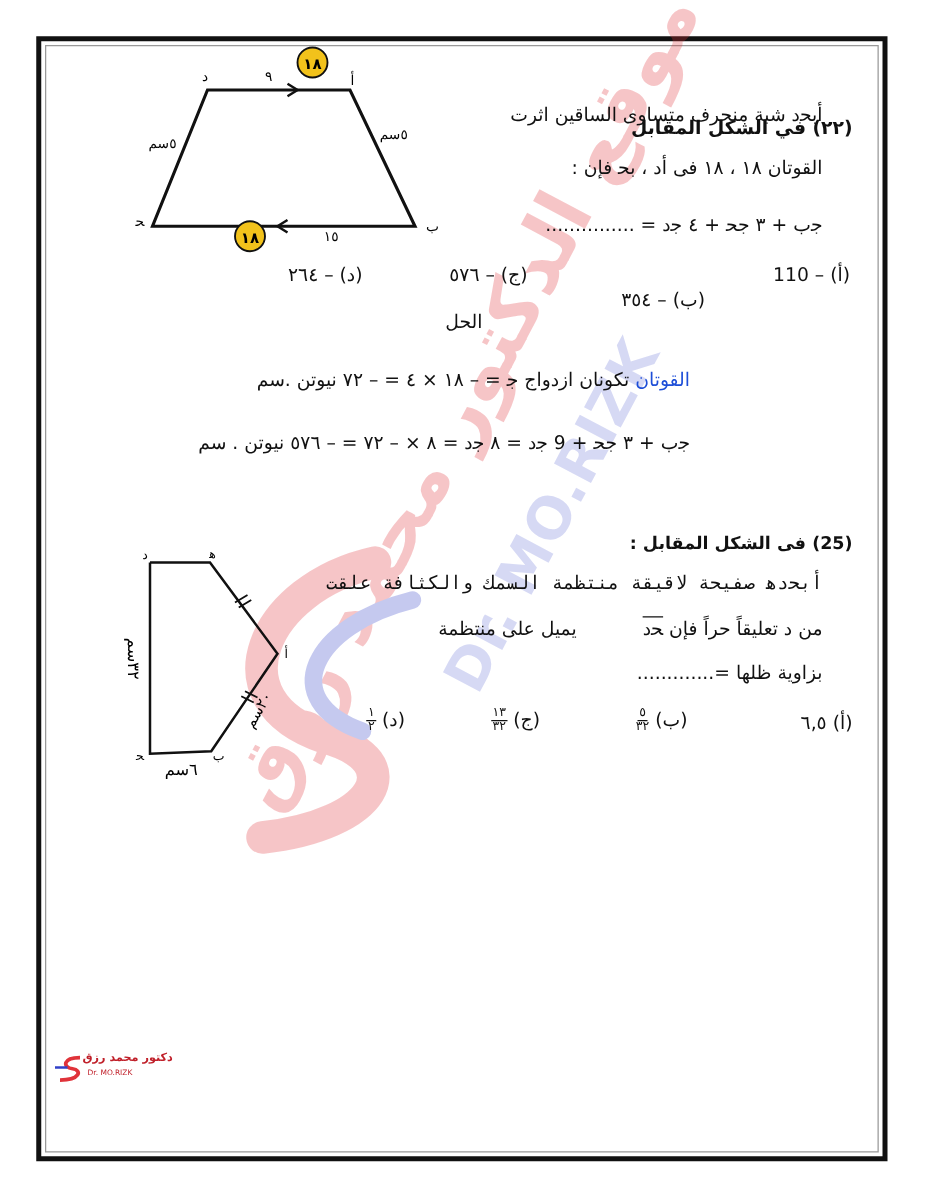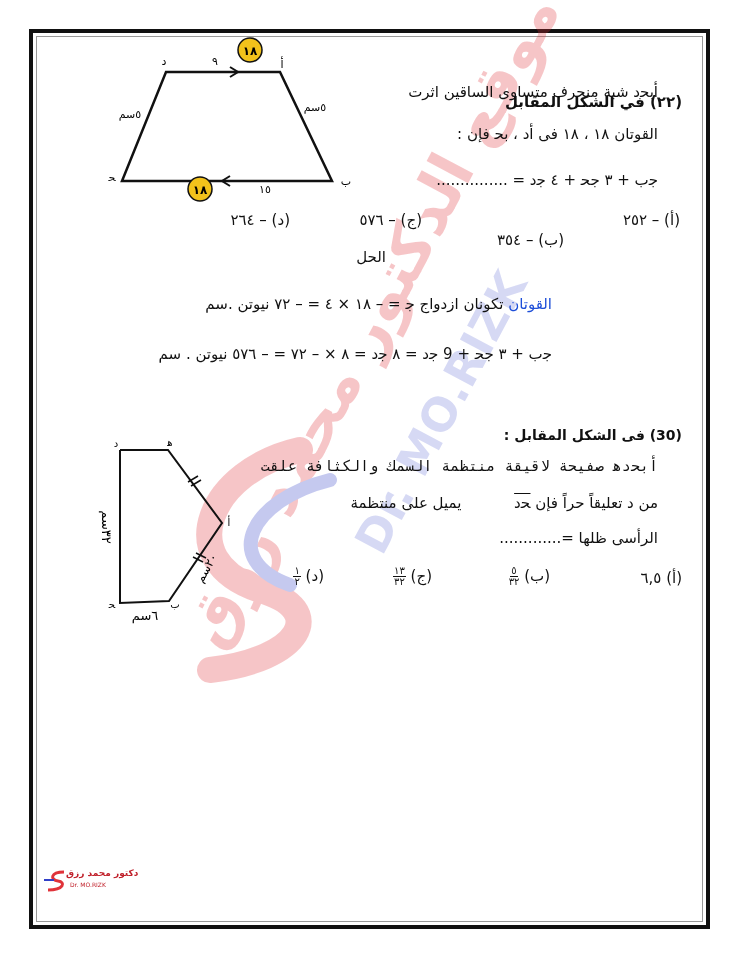--- a/index.html
+++ b/index.html
@@ -29,21 +29,21 @@
     <path d="M300,450 C210,470 170,560 260,590 C330,610 300,660 210,670" stroke="#e0333a" stroke-width="26" fill="none" stroke-linecap="round"></path>
     <path d="M330,480 C250,500 220,560 290,585" stroke="#3140c8" stroke-width="14" fill="none" stroke-linecap="round"></path>
   </g>
 </svg>
 
 <div class="t r bold" style="top:44px;font-size:15px;margin-top:48px;">(٢٢) في الشكل المقابل</div>
 <div class="t" style="right:84px;top:82px;">ﺃﺑﺤﺩ شبة منحرف متساوى الساقين اثرت</div>
 <div class="t" style="right:84px;top:124px;">القوتان ١٨ ، ١٨ فى ﺃﺩ ، ﺑﺤ فإن :</div>
 <div class="t" style="right:84px;top:170px;">ﺟﺏ + ٣ ﺟﺤ + ٤ ﺟﺩ = ...............</div>
 
-<div class="t" style="right:62px;top:210px;">(أ) – ٢٥٢</div>
+<div class="t" style="right:62px;top:210px;">(أ) – 110</div>
 <div class="t" style="right:178px;top:210px;margin-top:20px;">(ب) – ٣٥٤</div>
 <div class="t" style="right:320px;top:210px;">(ج) – ٥٧٦</div>
 <div class="t" style="right:452px;top:210px;">(د) – ٢٦٤</div>
 
 <div class="t" style="right:356px;top:247px;margin-left:16px;">الحل</div>
 
 <div class="t" style="right:190px;top:294px;">
   <span class="red">القوتان</span><span> تكونان ازدواج ﺟ = – ١٨ × ٤ = – ٧٢ نيوتن .سم</span>
 </div>
 <div class="t" style="right:190px;top:344px;">ﺟﺏ + ٣ ﺟﺤ + 9 ﺟﺩ = ٨ ﺟﺩ = ٨ × – ٧٢ = – ٥٧٦ نيوتن . سم</div>
@@ -59,26 +59,26 @@
   <text x="64" y="30" font-size="11" text-anchor="middle">ﺩ</text>
   <text x="182" y="33" font-size="11" text-anchor="middle">ﺃ</text>
   <text x="246" y="150" font-size="11" text-anchor="middle">ﺏ</text>
   <text x="12" y="146" font-size="11" text-anchor="middle">ﺤ</text>
   <text x="115" y="30" font-size="11" text-anchor="middle">٩</text>
   <text x="165" y="158" font-size="11" text-anchor="middle">١٥</text>
   <text x="30" y="83" font-size="11" text-anchor="middle">٥سم</text>
   <text x="215" y="76" font-size="11" text-anchor="middle">٥سم</text>
 </svg>
 
-<div class="t r bold" style="top:425px;font-size:14px;">(30) فى الشكل المقابل :</div>
+<div class="t r bold" style="top:425px;font-size:14px;">(25) فى الشكل المقابل :</div>
 <div class="t" style="right:84px;top:458px;font-family:Liberation Mono, monospace;">ﺃﺑﺤﺩﻫ صفيحة لاقيقة منتظمة السمك والكثافة  علقت</div>
 <div class="t" style="right:84px;top:493px;">
   <span>من ﺩ تعليقاً حراً   فإن </span><span class="ov">ﺤﺩ</span><span> يميل على منتظمة</span>
 </div>
-<div class="t" style="right:84px;top:528px;">الرأسى ظلها =.............</div>
+<div class="t" style="right:84px;top:528px;">بزاوية ظلها =.............</div>
 
 <div class="t" style="right:60px;top:568px;">
   <span>(أ)</span> <span>٦,٥</span>
 </div>
 <div class="t" style="right:192px;top:566px;">
   <span>(ب)</span> <span class="frac">
       <span class="num">٥</span>
       <span>٣٢</span>
     </span>
 </div>
@@ -102,20 +102,20 @@
   <text x="36" y="17" font-size="10" text-anchor="middle">ﺩ</text>
   <text x="90" y="16" font-size="10" text-anchor="middle">ﻫ</text>
   <text x="149" y="96" font-size="10" text-anchor="middle">ﺃ</text>
   <text x="95" y="178" font-size="10" text-anchor="middle">ﺏ</text>
   <text x="32" y="178" font-size="10" text-anchor="middle">ﺤ</text>
   <text x="0" y="0" transform="translate(22,97) rotate(90)" font-size="13" text-anchor="middle">٣٢سم</text>
   <text x="65" y="190" font-size="13" text-anchor="middle">٦سم</text>
   <text x="0" y="0" transform="translate(130,140) rotate(-60)" font-size="12" text-anchor="middle">٢٠سم</text>
 </svg>
 
-<div style="position:absolute;left:44px;top:866px;width:72px;height:30px;">
+<div style="position:absolute;left:44px;top:840px;width:72px;height:30px;">
   <svg width="24" height="24" style="position:absolute;left:0;top:2px;">
     <path d="M20,4 C6,4 6,12 14,13 C22,14 20,22 4,22" stroke="#e0333a" stroke-width="3" fill="none"></path>
     <path d="M0,12 L10,12" stroke="#3140c8" stroke-width="2"></path>
   </svg>
   <div style="position:absolute;left:22px;top:2px;font-size:9px;font-weight:bold;color:#c0202a;direction:rtl;white-space:nowrap;">دكتور محمد رزق</div>
   <div style="position:absolute;left:26px;top:15px;font-size:6px;color:#c0202a;white-space:nowrap;">Dr. MO.RIZK</div>
 </div>
 
 </body></html>

